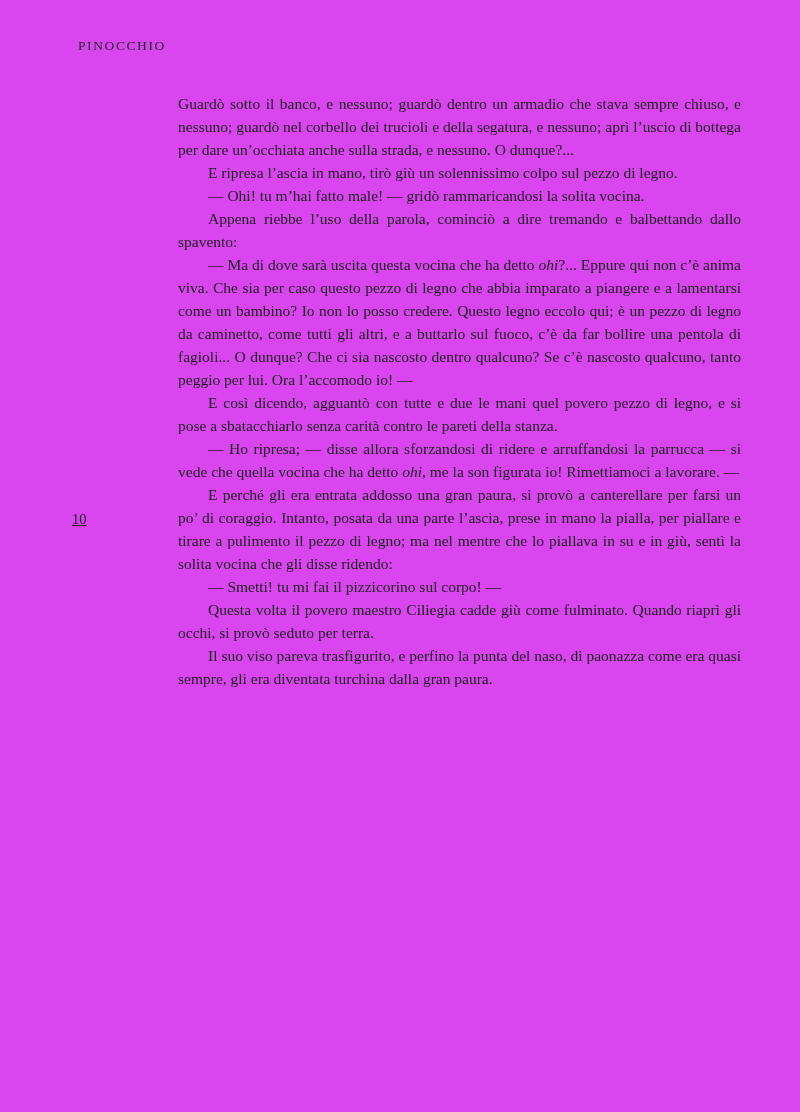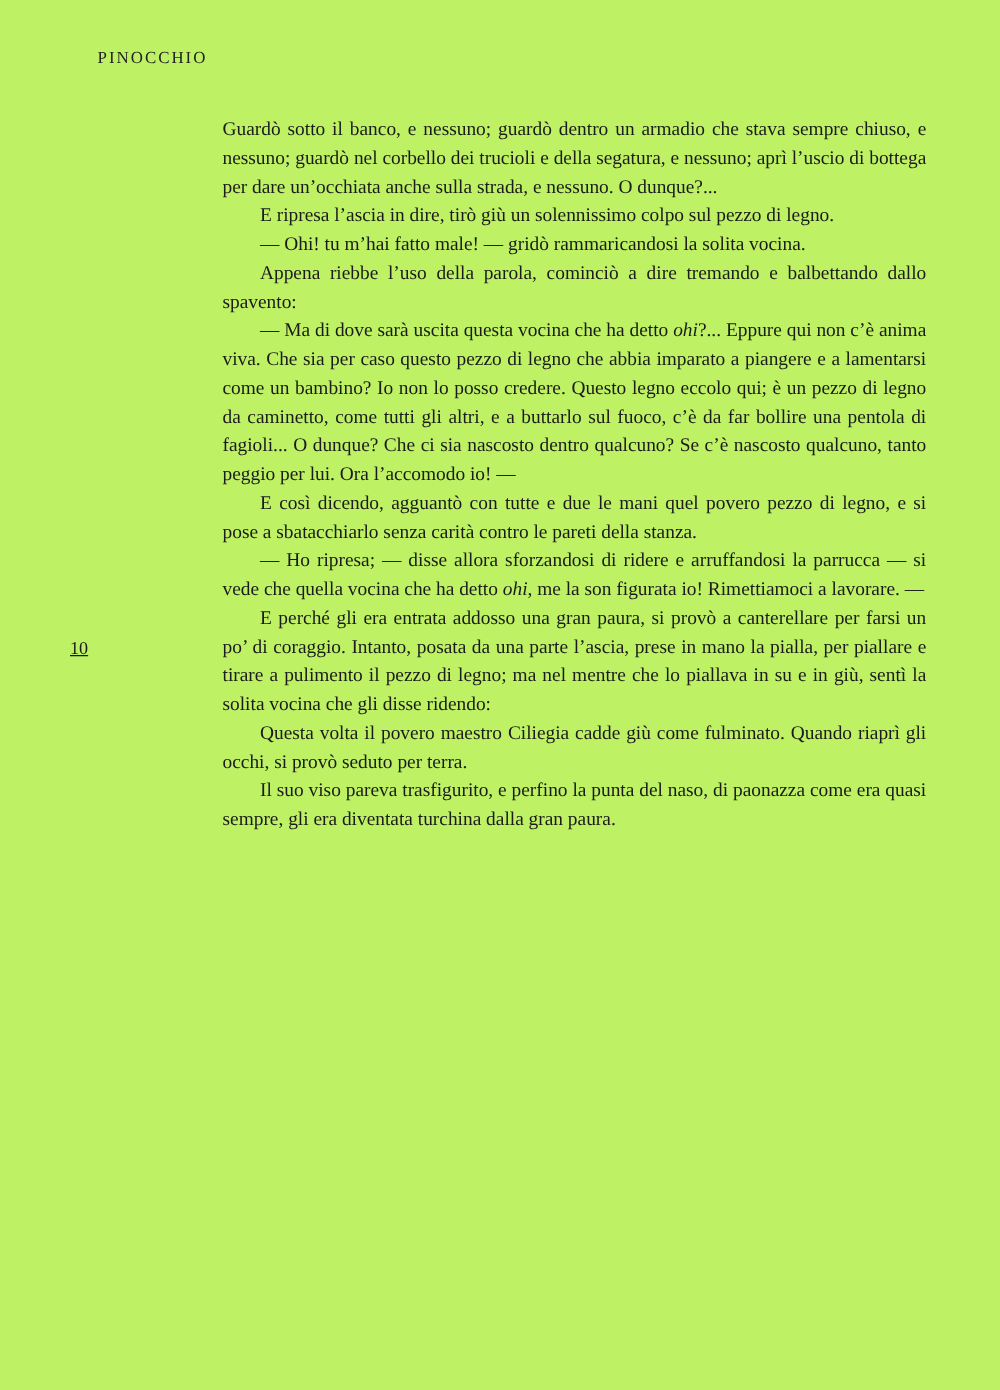--- a/index.html
+++ b/index.html
@@ -4,37 +4,37 @@
 <style>
   html, body {
     margin: 0;
     padding: 0;
     background: #e8e8e8;
   }
   .page {
     position: relative;
     width: 800px;
     height: 1112px;
-    background: #bef264;
+    background: #d946ef;
     font-family: "Liberation Serif", serif;
     color: #1b1b1b;
     overflow: hidden;
     margin: 0 auto;
   }
   .running-title {
     position: absolute;
     left: 78px;
     top: 38px;
     font-size: 13.5px;
     letter-spacing: 1.6px;
     color: #242424;
   }
   .page-number {
     position: absolute;
-    left: 56px;
+    left: 72px;
     top: 511px;
     font-size: 14.5px;
     color: #1b1b1b;
     text-decoration: underline;
   }
   .body-text {
     position: absolute;
     left: 178px;
     top: 92px;
     width: 563px;
@@ -57,23 +57,24 @@
 </head>
 <body>
 
 <div class="page">
   <div class="running-title">PINOCCHIO</div>
 
   <div class="page-number">10</div>
 
   <div class="body-text">
       <p class="para"><span>Guardò sotto il banco, e nessuno; guardò dentro un armadio che stava sempre chiuso, e nessuno; guardò nel corbello dei trucioli e della segatura, e nessuno; aprì l’uscio di bottega per dare un’occhiata anche sulla strada, e nessuno. O dunque?...</span></p>
-      <p class="para indent"><span>E ripresa l’ascia in dire, tirò giù un solennissimo colpo sul pezzo di legno.</span></p>
+      <p class="para indent"><span>E ripresa l’ascia in mano, tirò giù un solennissimo colpo sul pezzo di legno.</span></p>
       <p class="para indent"><span>— Ohi! tu m’hai fatto male! — gridò rammaricandosi la solita vocina.</span></p>
       <p class="para indent"><span>Appena riebbe l’uso della parola, cominciò a dire tremando e balbettando dallo spavento:</span></p>
       <p class="para indent"><span>— Ma di dove sarà uscita questa vocina che ha detto </span><em>ohi</em><span>?... Eppure qui non c’è anima viva. Che sia per caso questo pezzo di legno che abbia imparato a piangere e a lamentarsi come un bambino? Io non lo posso credere. Questo legno eccolo qui; è un pezzo di legno da caminetto, come tutti gli altri, e a buttarlo sul fuoco, c’è da far bollire una pentola di fagioli... O dunque? Che ci sia nascosto dentro qualcuno? Se c’è nascosto qualcuno, tanto peggio per lui. Ora l’accomodo io! —</span></p>
       <p class="para indent"><span>E così dicendo, agguantò con tutte e due le mani quel povero pezzo di legno, e si pose a sbatacchiarlo senza carità contro le pareti della stanza.</span></p>
       <p class="para indent"><span>— Ho ripresa; — disse allora sforzandosi di ridere e arruffandosi la parrucca — si vede che quella vocina che ha detto </span><em>ohi</em><span>, me la son figurata io! Rimettiamoci a lavorare. —</span></p>
       <p class="para indent"><span>E perché gli era entrata addosso una gran paura, si provò a canterellare per farsi un po’ di coraggio. Intanto, posata da una parte l’ascia, prese in mano la pialla, per piallare e tirare a pulimento il pezzo di legno; ma nel mentre che lo piallava in su e in giù, sentì la solita vocina che gli disse ridendo:</span></p>
+      <p class="para indent"><span>— Smetti! tu mi fai il pizzicorino sul corpo! —</span></p>
       <p class="para indent"><span>Questa volta il povero maestro Ciliegia cadde giù come fulminato. Quando riaprì gli occhi, si provò seduto per terra.</span></p>
       <p class="para indent"><span>Il suo viso pareva trasfigurito, e perfino la punta del naso, di paonazza come era quasi sempre, gli era diventata turchina dalla gran paura.</span></p>
     </div>
 </div>
 
 </body></html>

